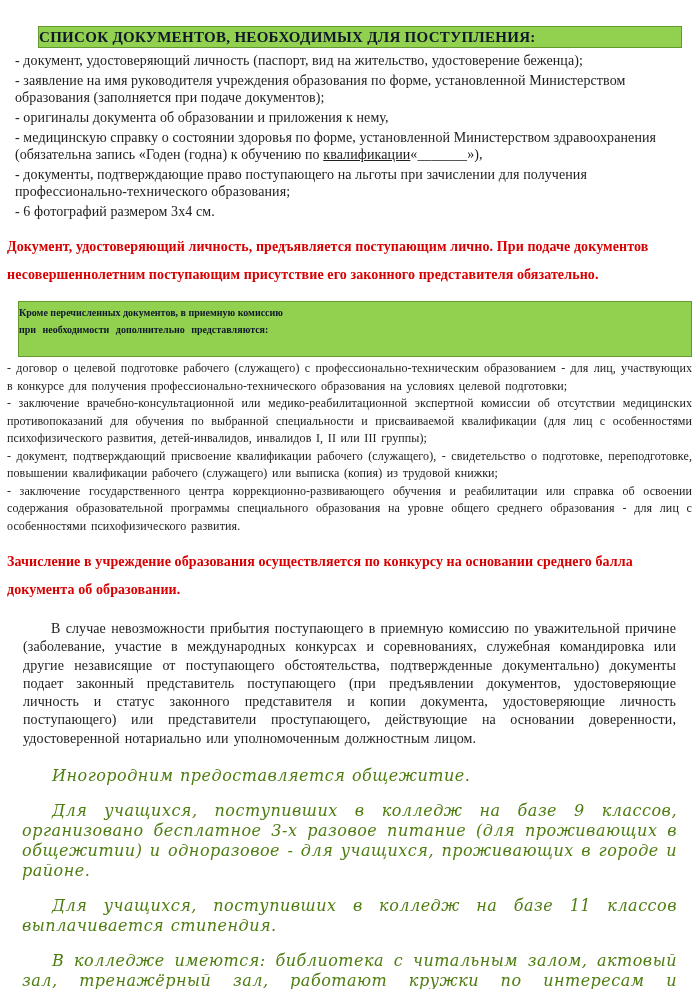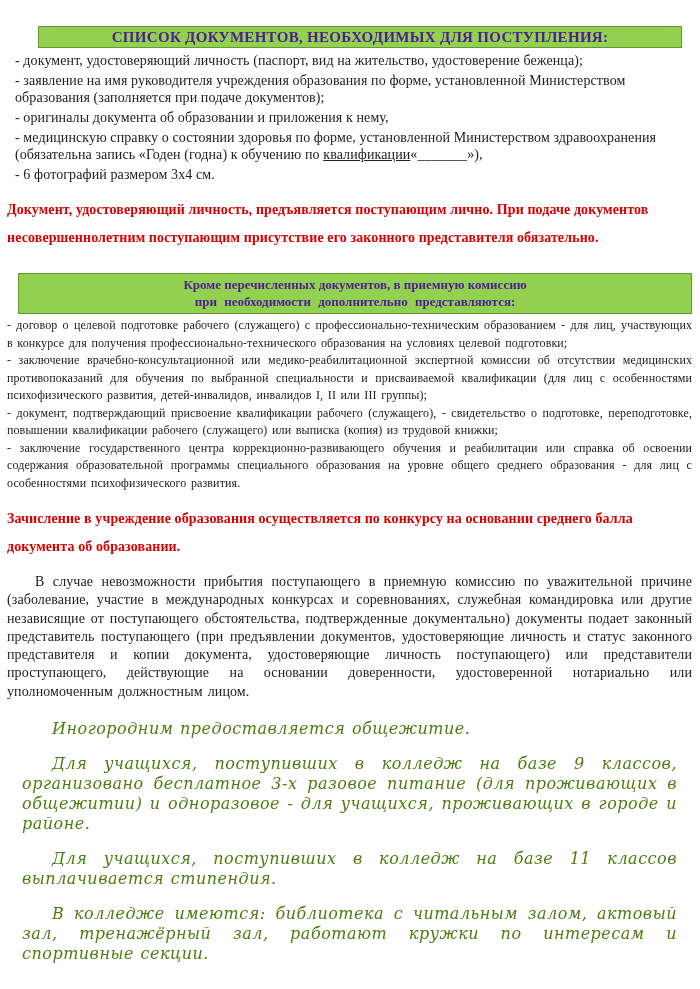--- a/index.html
+++ b/index.html
@@ -16,36 +16,35 @@
     width: 700px;
     height: 989px;
     padding: 0 8px 0 7px;
     overflow: hidden;
   }
 
   
   .green-bar {
     background: #92d050;
     border: 1px solid #64992e;
-    text-align: center;
     font-weight: bold;
-    color: #4c1d95;
+    color: #0f172a;
   }
   .bar1 {
     margin: 26px 10px 0 31px;
     font-size: 15px;
     line-height: 20px;
     height: 20px;
     letter-spacing: 0.3px;
   }
   .bar2 {
-    margin: 21px 0 0 11px;
-    font-size: 13px;
+    margin: 12px 0 0 11px;
+    font-size: 10px;
     line-height: 17px;
-    padding: 2px 0 3px 0;
+    padding: 2px 0 18px 0;
   }
   .bar2 .l2 { word-spacing: 4px; }
 
   
   .list1 { margin-top: 4px; }
   .list1 p {
     margin: 0 0 3px 8px;
     font-size: 14px;
     line-height: 17px;
     letter-spacing: 0.1px;
@@ -70,21 +69,21 @@
     line-height: 17.5px;
     text-align: justify;
     word-spacing: 1.5px;
     letter-spacing: 0.1px;
   }
   .closing-bold { font-weight: bold; }
 
   
   .bodyblock { margin-top: 12px; }
   .bodyblock p {
-    margin: 0;
+    margin: 16px;
     font-size: 14px;
     line-height: 18.3px;
     text-align: justify;
     text-indent: 28px;
     word-spacing: 1.5px;
     letter-spacing: 0.1px;
   }
 
   
   .script-block { margin-top: 18px; }
@@ -106,20 +105,21 @@
 
 <div class="page">
 
   <div class="green-bar bar1">СПИСОК ДОКУМЕНТОВ, НЕОБХОДИМЫХ ДЛЯ ПОСТУПЛЕНИЯ:</div>
 
   <div class="list1">
     <p>- документ, удостоверяющий личность (паспорт, вид на жительство, удостоверение беженца);</p>
     <p>- заявление на имя руководителя учреждения образования по форме, установленной Министерством образования (заполняется при подаче документов);</p>
     <p>- оригиналы документа об образовании и приложения к нему,</p>
     <p><span>- медицинскую справку о состоянии здоровья по форме, установленной Министерством здравоохранения (обязательна запись «Годен (годна) к обучению по </span><span class="u">квалификации</span><span>«_______»),</span></p>
+    <p>- документы, подтверждающие право поступающего на льготы при зачислении для получения профессионально-технического образования;</p>
     <p>- 6 фотографий размером 3х4 см.</p>
   </div>
 
   <p class="red-notice">Документ, удостоверяющий личность, предъявляется поступающим лично. При подаче документов несовершеннолетним поступающим присутствие его законного представителя обязательно.</p>
 
   <div class="green-bar bar2">
     <div class="l1">Кроме перечисленных документов, в приемную комиссию</div>
     <div class="l2">при  необходимости  дополнительно  представляются:</div>
   </div>
 

